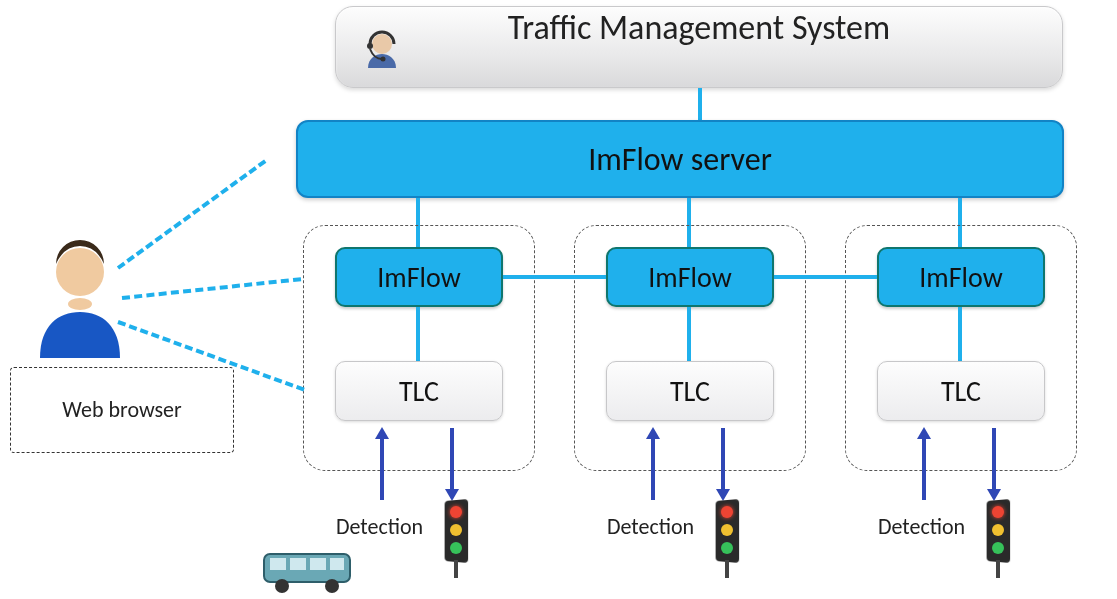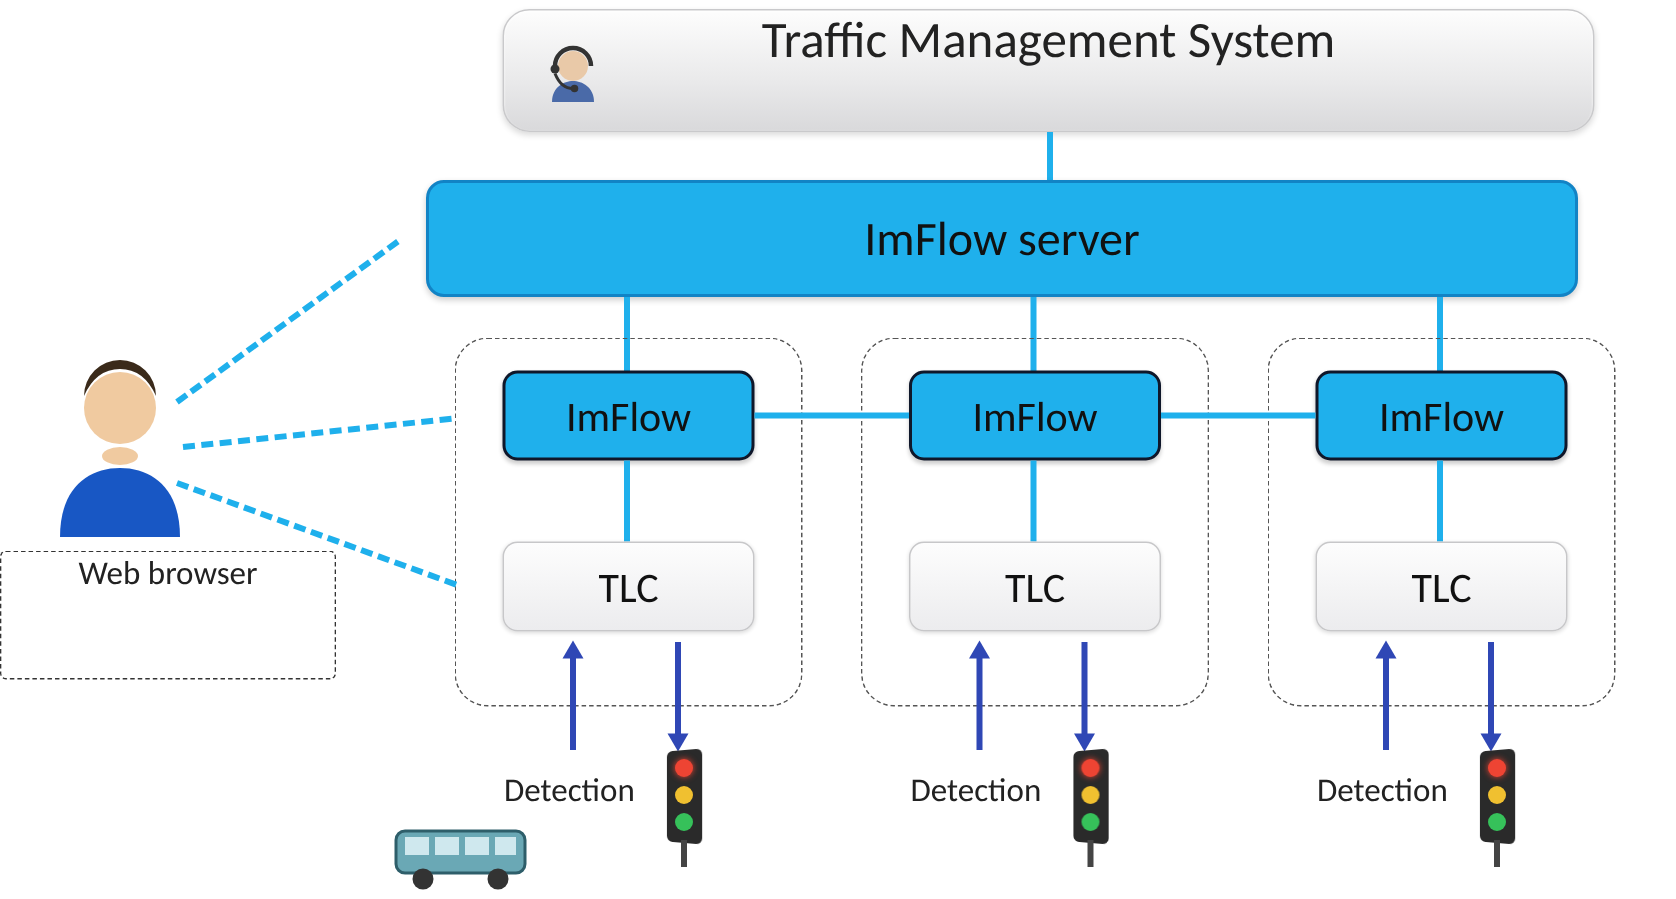--- a/index.html
+++ b/index.html
@@ -22,21 +22,21 @@
     box-shadow: 0 2px 4px rgba(0,0,0,0.15), inset 0 1px 2px rgba(255,255,255,0.8);
     display: flex;
     align-items: flex-start;
     justify-content: center;
     font-size: 34px;
     color: #222;
   }
 
   
   .server-box {
-    left: 284px; top: 120px; width: 768px; height: 78px;
+    left: 296px; top: 120px; width: 768px; height: 78px;
     background: #1fb0ec;
     border: 2px solid #1283c5;
     border-radius: 12px;
     box-shadow: 0 2px 4px rgba(0,0,0,0.2);
     display: flex;
     align-items: center;
     justify-content: center;
     font-size: 32px;
     color: #111;
   }
@@ -45,44 +45,44 @@
   .cluster {
     border: 1.5px dashed #555;
     border-radius: 22px;
     width: 232px;
     height: 246px;
   }
   
   .imflow-box {
     width: 168px; height: 60px;
     background: #1fb0ec;
-    border: 2px solid #0f172a;
+    border: 2px solid #0f766e;
     border-radius: 10px;
     box-shadow: 0 2px 3px rgba(0,0,0,0.2);
     display: flex; align-items: center; justify-content: center;
     font-size: 28px; color: #111;
   }
   
   .tlc-box {
     width: 168px; height: 60px;
     background: linear-gradient(to bottom, #fdfdfd 0%, #ececee 100%);
     border: 1px solid #c7c7c9;
     border-radius: 10px;
     box-shadow: 0 1px 3px rgba(0,0,0,0.15);
     display: flex; align-items: center; justify-content: center;
     font-size: 28px; color: #111;
   }
 
   
   .web-box {
-    left: 0; top: 367px; width: 224px; height: 86px;
+    left: 10px; top: 367px; width: 224px; height: 86px;
     border: 1.5px dashed #333;
     border-radius: 4px;
-    display: flex; 
-    align-items: flex-start; justify-content: center;
+    display: flex; flex-direction: column;
+    align-items: center; justify-content: center;
     font-size: 22px; line-height: 1.3;
     color: #222;
   }
 
   
   .det-label { font-size: 22px; color: #222; }
 
   
   .vline { position: absolute; background: #1fb0ec; width: 4px; }
   .hline { position: absolute; background: #1fb0ec; height: 4px; }

